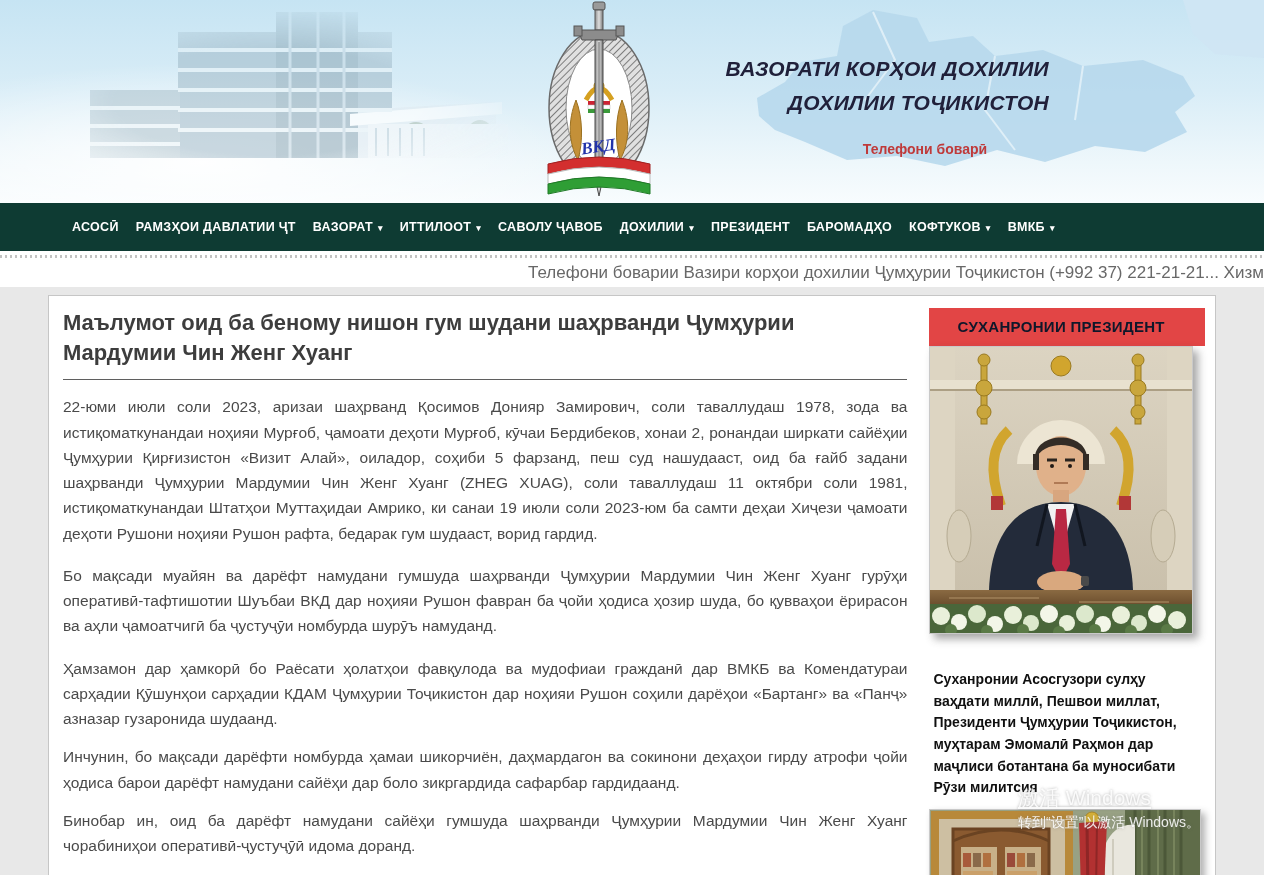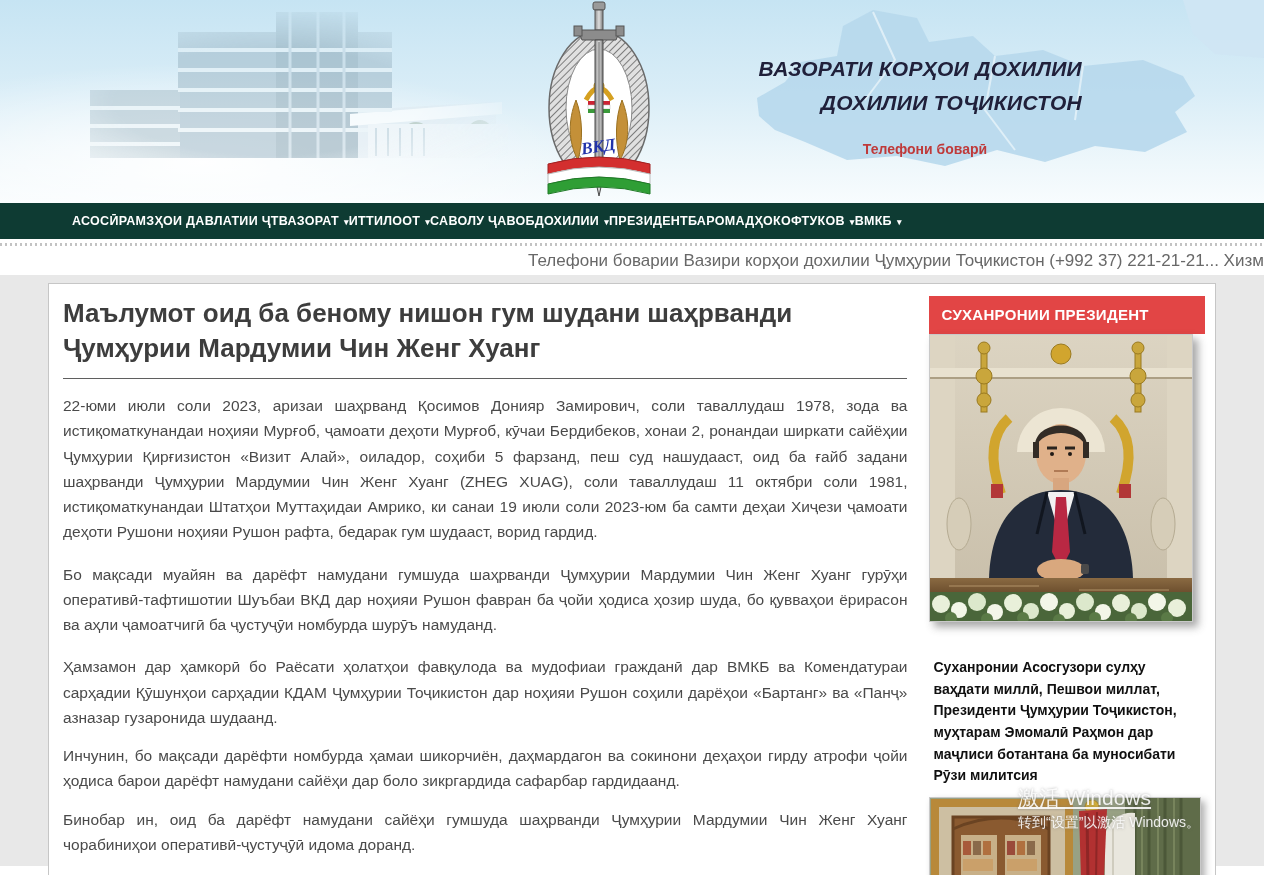--- a/index.html
+++ b/index.html
@@ -17,56 +17,56 @@
     pointer-events: none;
   }
   .building-wrap { position: absolute; left: 28px; top: 4px; width: 480px; height: 178px; z-index: 1;
     -webkit-mask-image: radial-gradient(ellipse 62% 58% at 50% 55%, #000 52%, transparent 98%);
             mask-image: radial-gradient(ellipse 62% 58% at 50% 55%, #000 52%, transparent 98%); }
   .map-wrap { position: absolute; left: 745px; top: 0; width: 519px; height: 196px; z-index: 1; }
   .emblem-wrap { position: absolute; left: 540px; top: 0; width: 118px; height: 200px; z-index: 3; }
 
   .phone-note { position: absolute; left: 89px; top: 143px; z-index: 4;
     font-size: 13px; font-weight: bold; color: #17264d; line-height: 20px; }
-  .ministry-title { position: absolute; left: 690px; top: 52px; width: 392px; z-index: 4;
+  .ministry-title { position: absolute; left: 657px; top: 52px; width: 392px; z-index: 4;
     text-align: right; font-style: italic; font-weight: bold; font-size: 21px;
     color: #20203a; line-height: 34px; letter-spacing: .3px; }
   .trust-phone { position: absolute; left: 825px; top: 141px; width: 200px; z-index: 4;
     text-align: center; font-size: 14px; font-weight: bold; color: #bf3a3a; }
 
   
-  .navbar { display: flex; align-items: center; gap: 0; height: 36px;
+  .navbar { display: flex; align-items: center; gap: 17px; height: 48px;
     background: #0e3b33; padding-left: 72px; }
   .nav-item { display: flex; align-items: center; gap: 5px; color: #fff; cursor: pointer;
     font-size: 12.5px; font-weight: bold; letter-spacing: .3px; text-decoration: none; white-space: nowrap; }
   .nav-item .caret { font-size: 9px; line-height: 1; position: relative; top: 1px; }
 
   .dotted-sep { height: 5px; margin-top: 3px;
     background-image: repeating-linear-gradient(90deg, #c3c3c3 0 2px, transparent 2px 5px);
     background-size: 100% 3px; background-repeat: no-repeat; background-position: 0 1px; }
 
   .ticker-bar { position: relative; height: 28px; background: #fff; overflow: hidden; }
   .ticker-text { position: absolute; left: 528px; top: 4px; white-space: nowrap;
     font-size: 17px; color: #686868; }
 
   
   .main-bg { background: #e8e8e8; height: 591px; padding-top: 8px; }
   .card { margin-left: 48px; width: 1168px; height: 640px; background: #fff;
     border: 1px solid #c6c6c6; display: flex; padding: 12px 10px 0 14px; }
 
   .article { width: 846px; margin-right: 22px; }
-  .article h1 { font-size: 26px; font-weight: bold; color: #3d3d3d; line-height: 1.35; }
+  .article h1 { font-size: 22px; font-weight: bold; color: #3d3d3d; line-height: 1.35; }
   .article hr { border: none; border-top: 1px solid #5f5f5f; margin: 12px 0 14px; }
   .article p { font-size: 15.5px; color: #4a4a4a; line-height: 1.63; text-align: justify;
     margin-bottom: 13px; }
   .article p.first { margin-bottom: 17px; }
 
   .sidebar { width: 276px; position: relative; }
-  .side-banner { height: 38px; line-height: 38px; background: #e24545; color: #ffffff;
-    font-size: 15px; font-weight: bold; letter-spacing: .3px; padding-left: 12px; cursor: pointer; }
+  .side-banner { height: 38px; line-height: 38px; background: #e24545; color: #0f172a;
+    font-size: 15px; font-weight: bold; letter-spacing: .3px; padding-left: 28px; cursor: pointer; }
   .photo1 { display: block; width: 264px; height: 288px; margin-top: 0;
     box-shadow: 5px 5px 8px rgba(60,60,60,.45); cursor: pointer; }
   .side-caption { margin-top: 35px; padding: 0 4px; text-align: left;
     font-size: 14px; font-weight: bold; color: #101010; line-height: 1.55; cursor: pointer; }
   .photo2 { display: block; width: 272px; height: 150px; margin-top: 10px;
     box-shadow: 4px 4px 7px rgba(60,60,60,.4); cursor: pointer; }
 
   
   .win-watermark { position: absolute; left: 1018px; top: 784px; z-index: 6;
     color: rgba(255,255,255,.88); text-shadow: 0 0 3px rgba(110,110,110,.55); pointer-events: none; }

